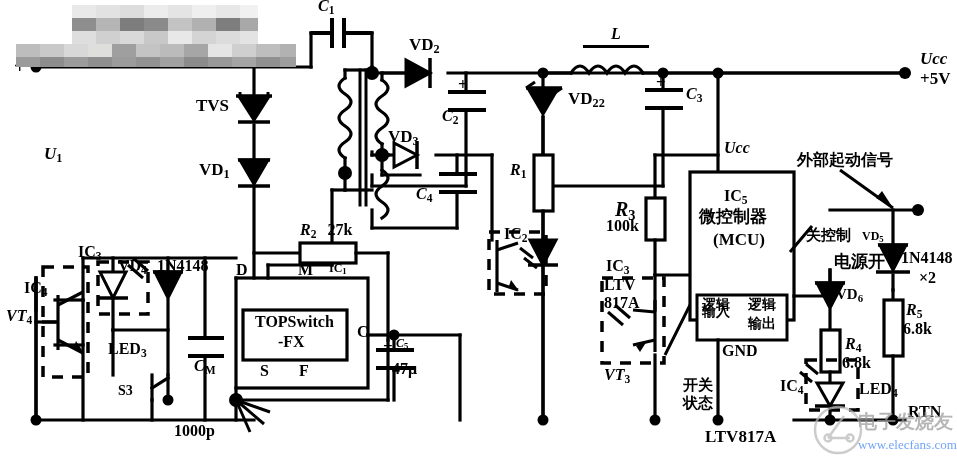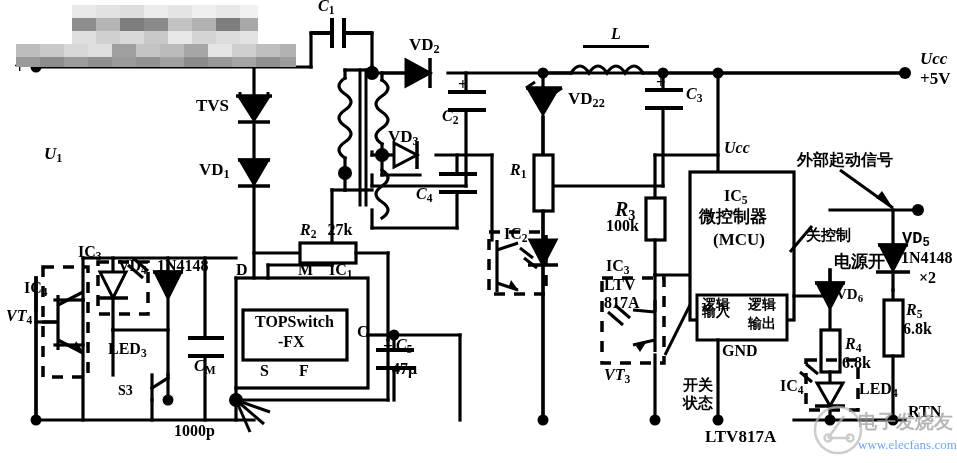--- a/index.html
+++ b/index.html
@@ -369,21 +369,21 @@
   <span class="it">C</span><span class="sub it">2</span>
 </div>
 <div class="lbl" style="left:656px;top:74px;font-size:17px;">+</div>
 <div class="lbl" style="left:686px;top:86px;font-size:16px;">
   <span class="it">C</span><span class="sub it">3</span>
 </div>
 <div class="lbl" style="left:416px;top:186px;font-size:16px;">
   <span class="it">C</span><span class="sub it">4</span>
 </div>
 <div class="lbl" style="left:383px;top:338px;font-size:17px;">+</div>
-<div class="lbl" style="left:396px;top:337px;font-size:16px;">
+<div class="lbl" style="left:396px;top:337px;font-size:12px;">
   <span class="it">C</span><span class="sub it">5</span>
 </div>
 <div class="lbl" style="left:392px;top:361px;font-size:16px;">47μ</div>
 <div class="lbl" style="left:194px;top:358px;font-size:16px;">
   <span class="it">C</span><span class="sub it">M</span>
 </div>
 <div class="lbl" style="left:174px;top:423px;font-size:16px;">1000p</div>
 
 <div class="lbl" style="left:196px;top:97px;font-size:17px;">TVS</div>
 <div class="lbl" style="left:199px;top:161px;font-size:17px;">
@@ -398,21 +398,21 @@
 <div class="lbl" style="left:568px;top:90px;font-size:17px;">
   <span>VD</span><span class="sub it">22</span>
 </div>
 <div class="lbl" style="left:118px;top:258px;font-size:16px;">
   <span>VD</span><span class="sub it">4</span>
   <span style="margin-left:6px;">1N4148</span>
 </div>
 <div class="lbl" style="left:836px;top:255px;font-size:15px;margin-top:32px;">
   <span>VD</span><span class="sub it">6</span>
 </div>
-<div class="lbl" style="left:902px;top:230px;font-size:17px;font-family:Liberation Mono, monospace;">
+<div class="lbl" style="left:862px;top:230px;font-size:12px;">
   <span>VD</span><span class="sub it">5</span>
 </div>
 <div class="lbl" style="left:901px;top:250px;font-size:16px;">1N4148</div>
 <div class="lbl" style="left:919px;top:270px;font-size:16px;">×2</div>
 
 <div class="lbl" style="left:583px;top:26px;font-size:16px;border-bottom:3px solid #000;padding:0 28px 2px 28px;">
   <span class="it">L</span>
 </div>
 
 <div class="lbl" style="left:510px;top:162px;font-size:16px;">
@@ -442,21 +442,21 @@
 <div class="lbl" style="left:859px;top:381px;font-size:16px;">
   <span>LED</span><span class="sub it">4</span>
 </div>
 <div class="lbl" style="left:604px;top:367px;font-size:16px;">
   <span class="it">VT</span><span class="sub it">3</span>
 </div>
 <div class="lbl" style="left:6px;top:308px;font-size:16px;">
   <span class="it">VT</span><span class="sub it">4</span>
 </div>
 
-<div class="lbl" style="left:329px;top:262px;font-size:16px;">
+<div class="lbl" style="left:329px;top:262px;font-size:12px;">
   <span>IC</span><span class="sub it">1</span>
 </div>
 <div class="lbl" style="left:255px;top:314px;font-size:16px;">TOPSwitch</div>
 <div class="lbl" style="left:278px;top:334px;font-size:16px;">-FX</div>
 <div class="lbl" style="left:236px;top:262px;font-size:16px;">D</div>
 <div class="lbl" style="left:298px;top:262px;font-size:16px;">M</div>
 <div class="lbl" style="left:357px;top:324px;font-size:16px;">C</div>
 <div class="lbl" style="left:260px;top:363px;font-size:16px;">S</div>
 <div class="lbl" style="left:299px;top:363px;font-size:16px;">F</div>
 

